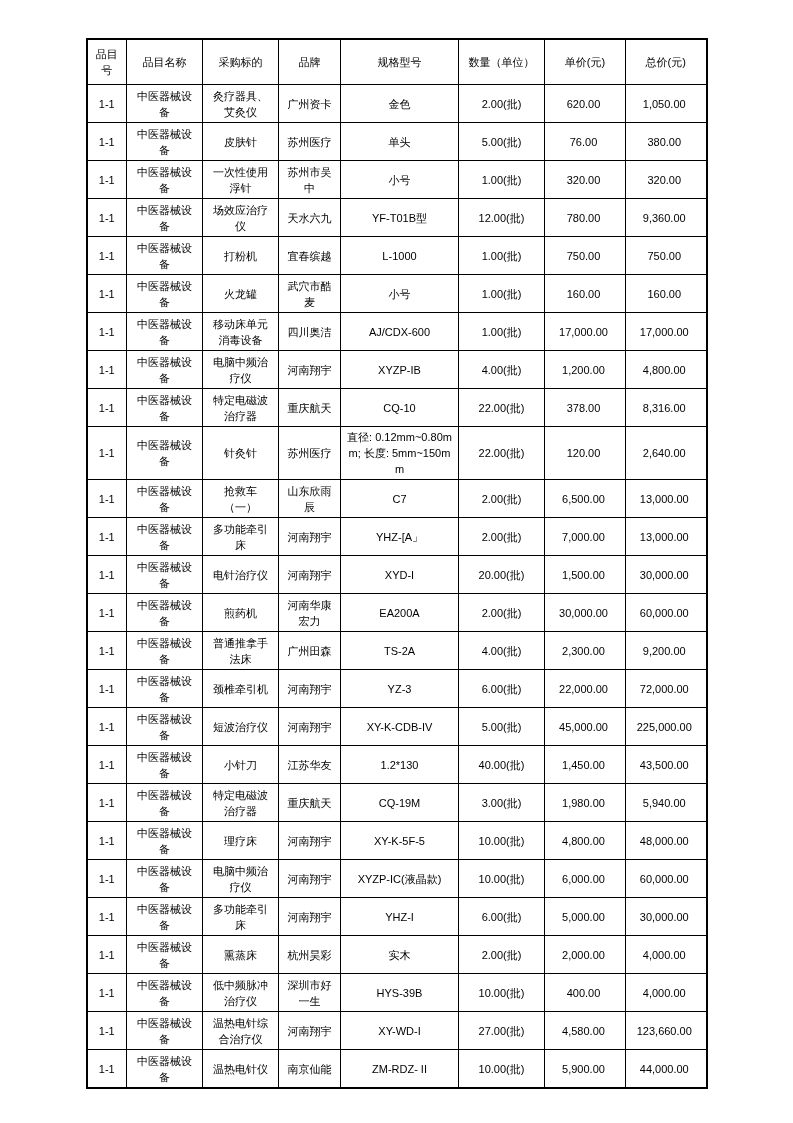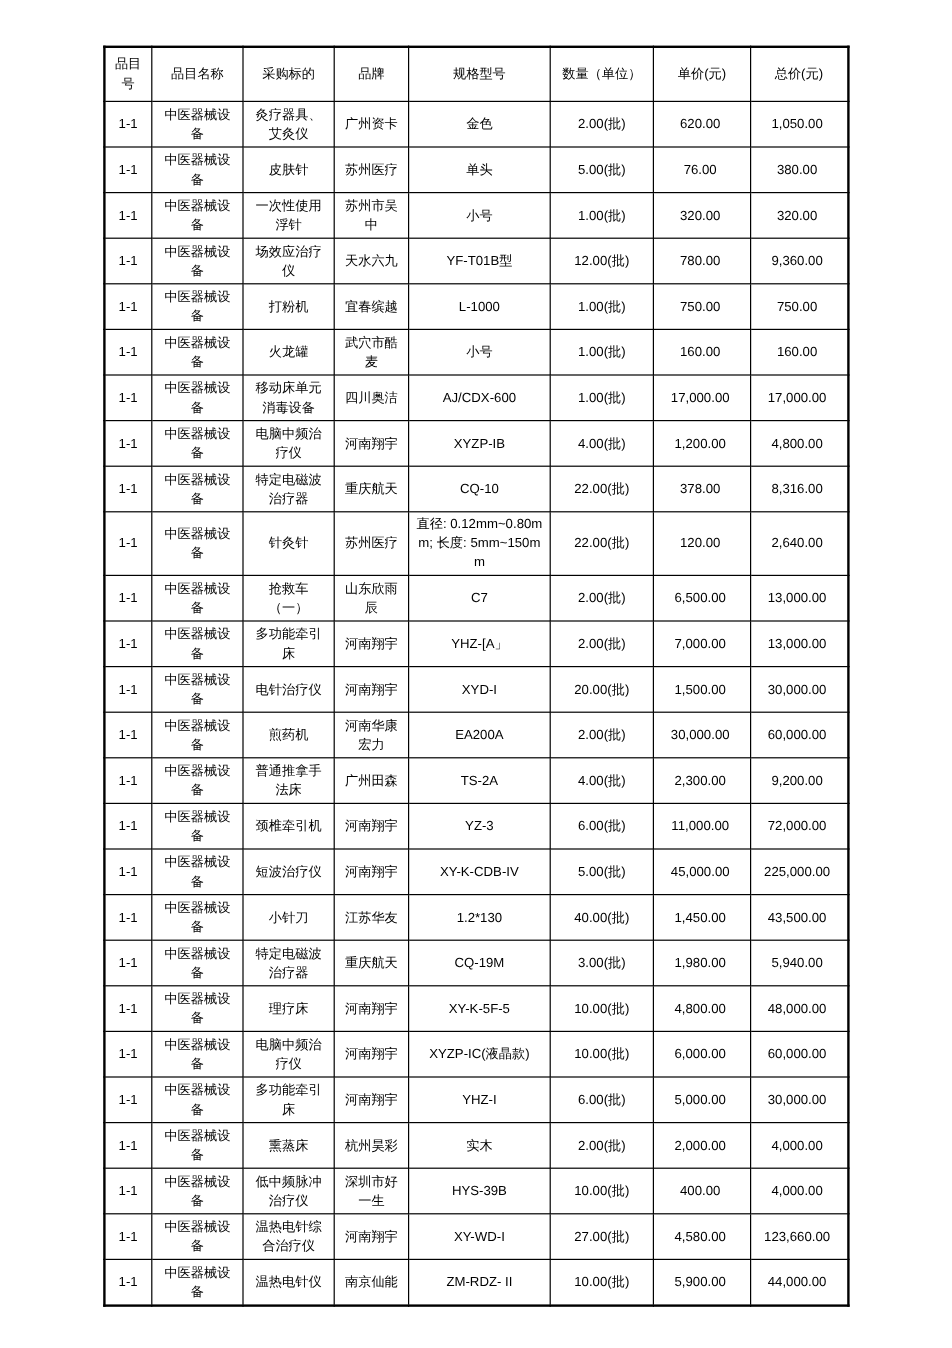--- a/index.html
+++ b/index.html
@@ -228,21 +228,21 @@
           <td class="c-right">2,300.00</td>
           <td class="c-right">9,200.00</td>
         </tr>
         <tr>
           <td>1-1</td>
           <td>中医器械设备</td>
           <td>颈椎牵引机</td>
           <td>河南翔宇</td>
           <td>YZ-3</td>
           <td>6.00(批)</td>
-          <td class="c-right">11,000.00</td>
+          <td class="c-right">22,000.00</td>
           <td class="c-right">72,000.00</td>
         </tr>
         <tr>
           <td>1-1</td>
           <td>中医器械设备</td>
           <td>短波治疗仪</td>
           <td>河南翔宇</td>
           <td>XY-K-CDB-IV</td>
           <td>5.00(批)</td>
           <td class="c-right">45,000.00</td>

